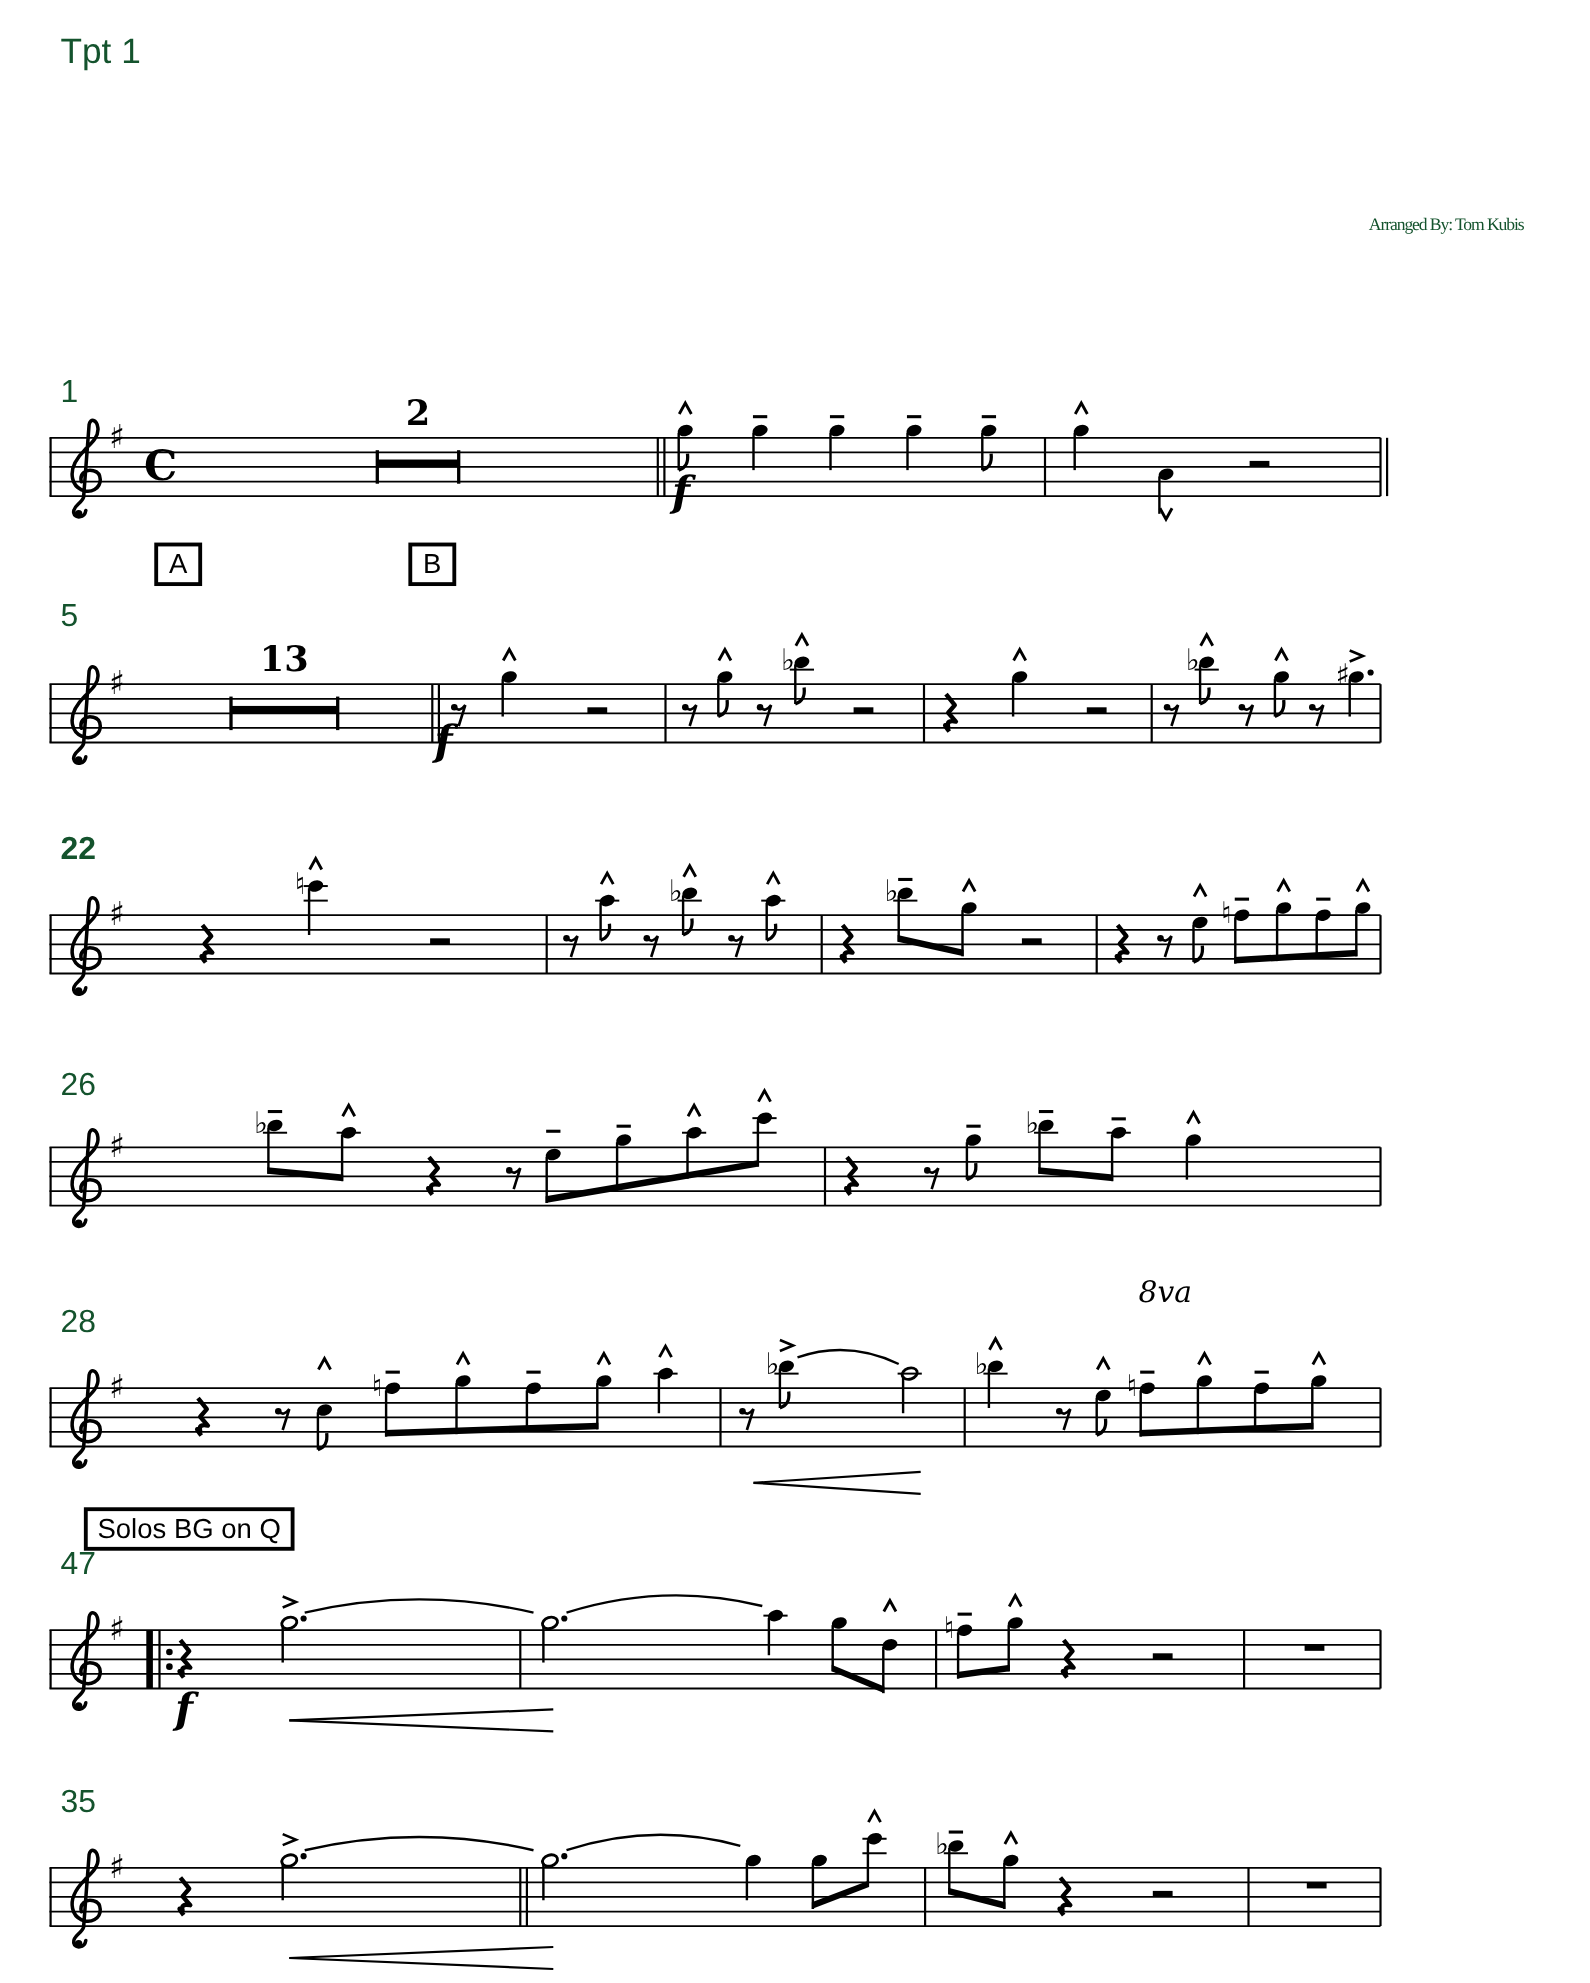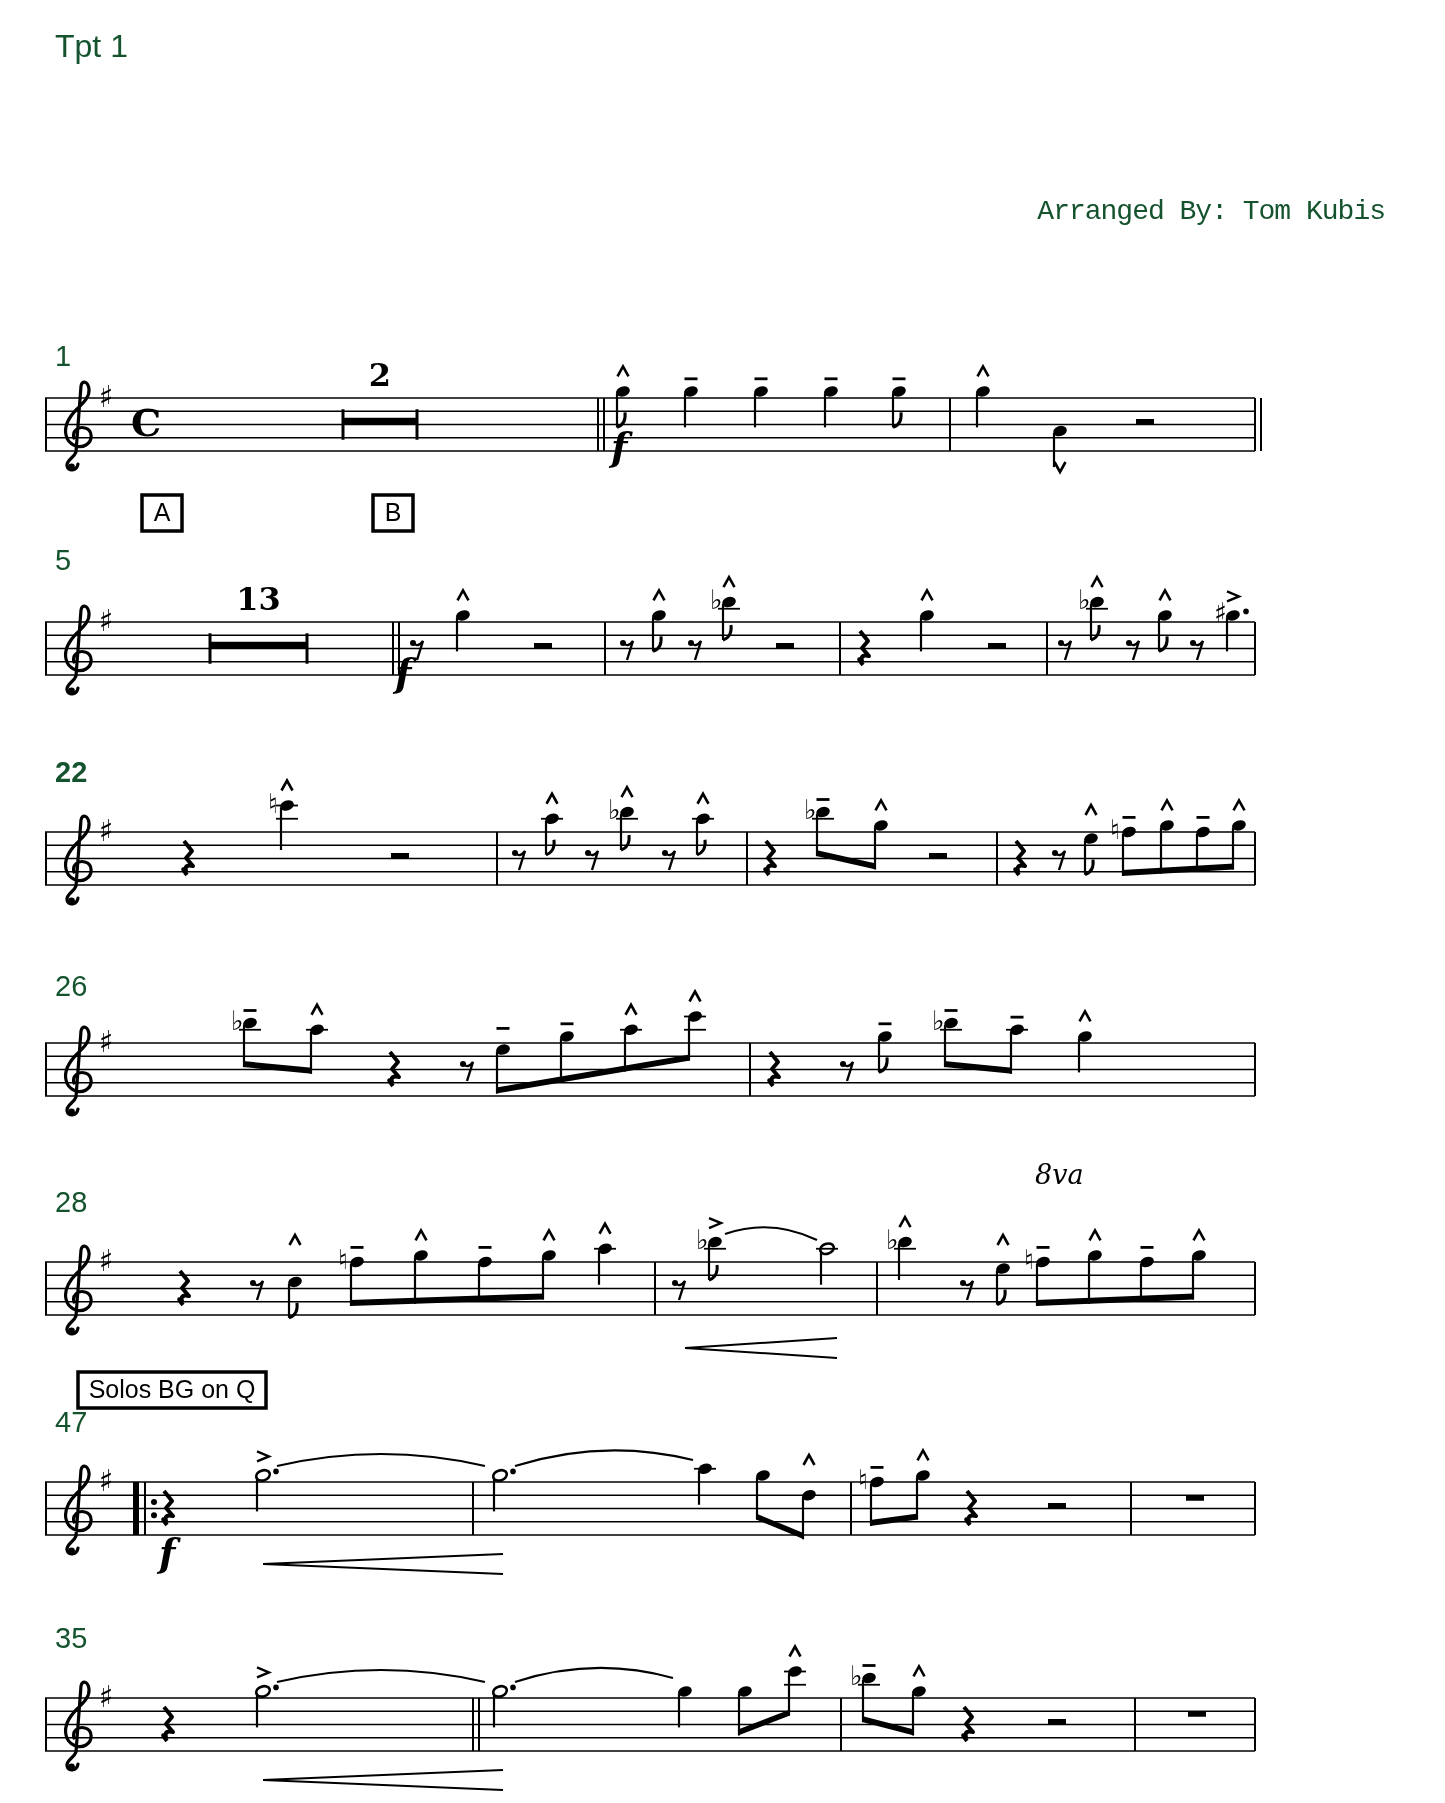--- a/index.html
+++ b/index.html
@@ -1,21 +1,21 @@
 <!DOCTYPE html>
 <html><head>
 <meta charset="utf-8">
 <style>
   html,body{margin:0;padding:0;background:#fff;}
   #page{position:relative;width:1445px;height:1803px;background:#ffffff;overflow:hidden;
         font-family:"Liberation Sans",sans-serif;color:#14532d;}
   .part-name{position:absolute;left:55px;top:28px;font-size:32px;}
   .title{position:absolute;left:0;top:52px;width:1310px;text-align:center;font-size:47px;}
   .subtitle{position:absolute;left:0;top:148px;width:1310px;text-align:center;font-size:27px;}
-  .arranger{position:absolute;right:60px;top:196px;font-size:28px;font-family:Liberation Mono, monospace;letter-spacing:-1px;}
+  .arranger{position:absolute;right:60px;top:196px;font-size:16px;font-family:Liberation Serif, serif;letter-spacing:-1px;}
   .measure-no{position:absolute;font-size:29px;}
   svg.system{position:absolute;left:45px;overflow:visible;}
 </style>
 </head>
 <body>
 <div id="page">
 
   <div class="part-name">Tpt 1</div>
   <div class="arranger">Arranged By: Tom Kubis</div>
 

